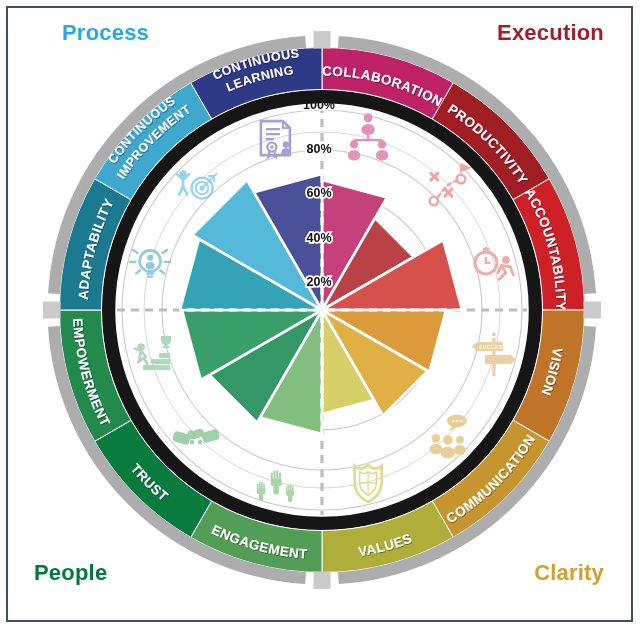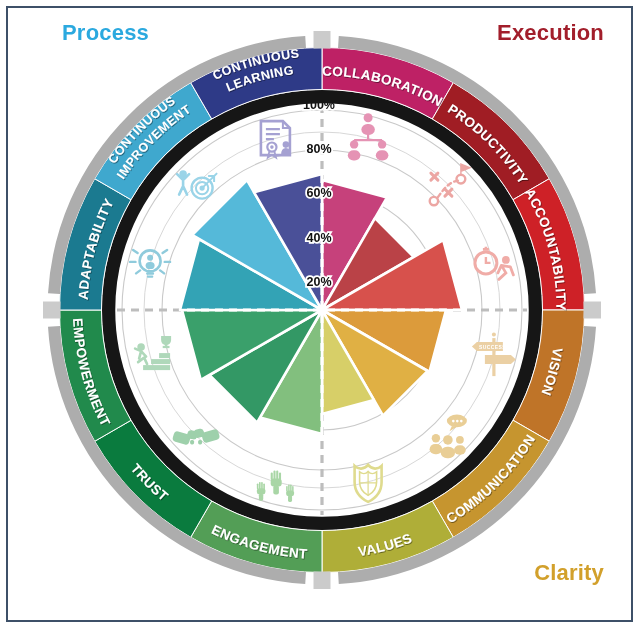--- a/index.html
+++ b/index.html
@@ -246,15 +246,16 @@
       <path d="M590,326.4 A268.5,268.5 0 0 1 338.4,578" fill="none" stroke="#ADADAD" stroke-width="12"></path>
       <path d="M305.6,578 A268.5,268.5 0 0 1 54,326.4" fill="none" stroke="#ADADAD" stroke-width="12"></path>
       <path d="M54,293.6 A268.5,268.5 0 0 1 305.6,42" fill="none" stroke="#ADADAD" stroke-width="12"></path>
       <rect x="313.5" y="31" width="17" height="17.5" fill="#CBCBCB"></rect>
       <rect x="313.5" y="571.5" width="17" height="17.5" fill="#CBCBCB"></rect>
       <rect x="43" y="301.5" width="17.5" height="17" fill="#CBCBCB"></rect>
       <rect x="583.5" y="301.5" width="17.5" height="17" fill="#CBCBCB"></rect>
     </svg>
   <div class="corner tl" style="color: rgb(43, 169, 223);"><span>Process</span></div>
   <div class="corner tr" style="color: rgb(162, 30, 43);"><span>Execution</span></div>
+  <div class="corner bl" style="color: rgb(0, 121, 61);"><span>People</span></div>
   <div class="corner br" style="color: rgb(210, 160, 43);"><span>Clarity</span></div>
   <div class="frame-border" style="border-color: rgb(61, 80, 104);"></div>
 </div>
 
 </body></html>

